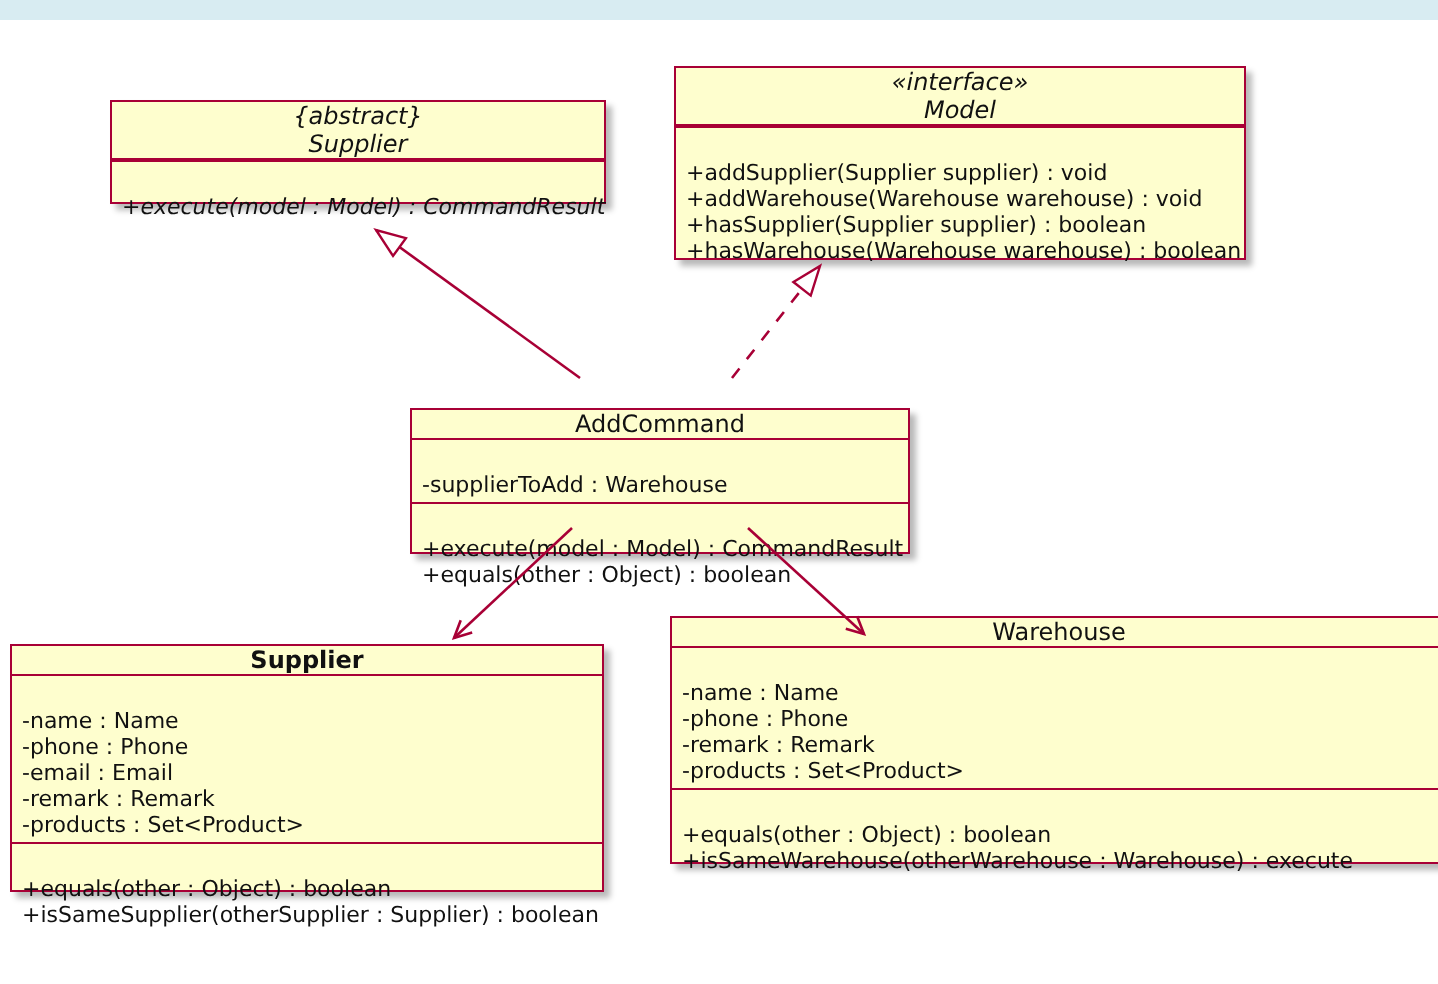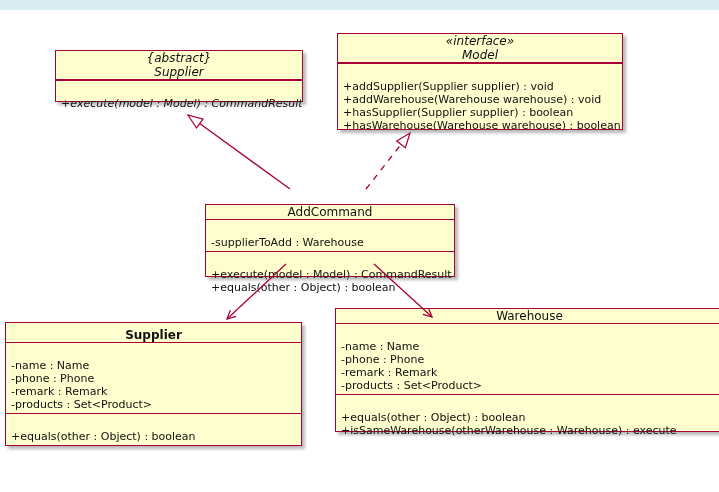--- a/index.html
+++ b/index.html
@@ -96,25 +96,27 @@
     </div>
   </div>
 
   <div class="uml-class" id="box-supplier">
     <div class="title-compartment">
       <div class="class-name">Supplier</div>
     </div>
     <div class="compartment members">
       <div class="member">-name : Name</div>
       <div class="member">-phone : Phone</div>
+      <div class="member">-email : Email</div>
       <div class="member">-remark : Remark</div>
       <div class="member">-products : Set&lt;Product&gt;</div>
     </div>
     <div class="compartment members">
       <div class="member">+equals(other : Object) : boolean</div>
+      <div class="member">+isSameSupplier(otherSupplier : Supplier) : boolean</div>
     </div>
   </div>
 
   <div class="uml-class" id="box-warehouse">
     <div class="title-compartment">
       <div class="class-name">Warehouse</div>
     </div>
     <div class="compartment members">
       <div class="member">-name : Name</div>
       <div class="member">-phone : Phone</div>

